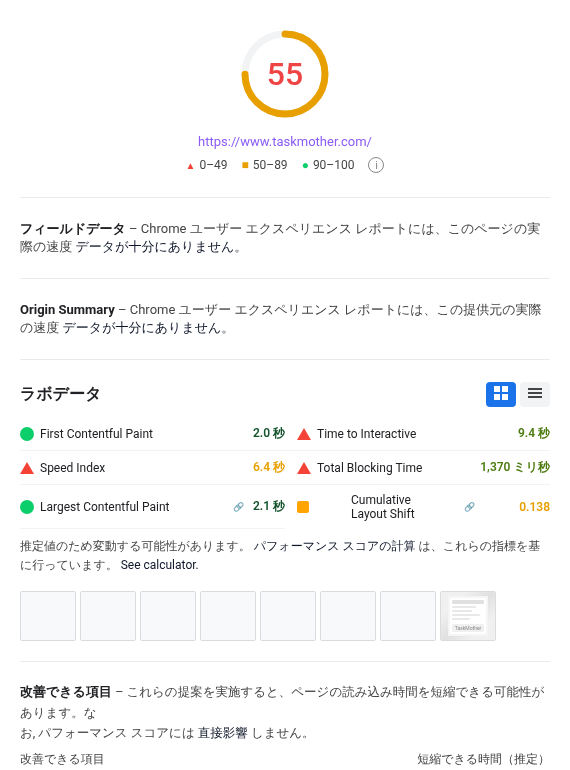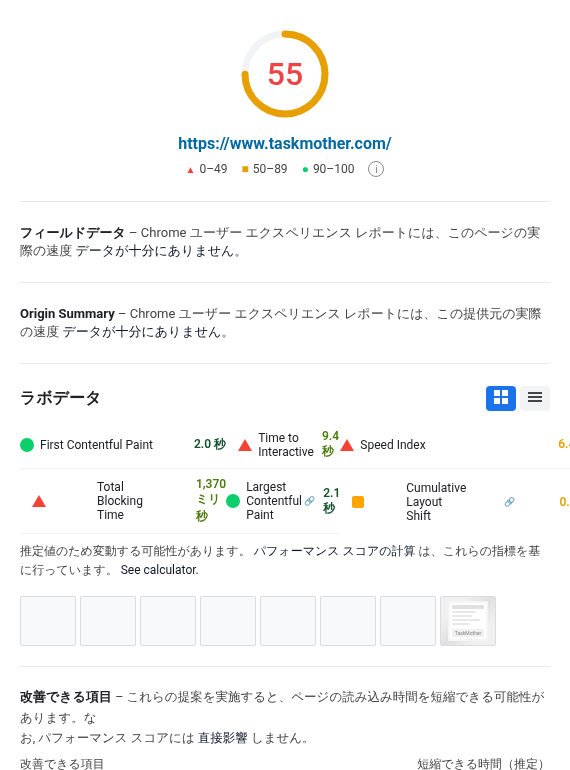--- a/index.html
+++ b/index.html
@@ -31,24 +31,24 @@
     .score-number {
       position: absolute;
       top: 50%;
       left: 50%;
       transform: translate(-50%, -50%);
       font-size: 32px;
       font-weight: 500;
       color: #ef4444;
     }
     .score-url {
-      font-size: 16px;
-      color: #0369a1;
+      font-size: 13px;
+      color: #8b5cf6;
       margin-top: 10px;
-      font-weight: 700;
+      font-weight: 400;
     }
     .score-legend {
       display: flex;
       align-items: center;
       gap: 14px;
       margin-top: 8px;
       font-size: 12px;
       color: #444;
     }
     .legend-item {
@@ -123,21 +123,21 @@
       color: #fff;
     }
     .lab-btn-inactive {
       background: #f1f3f4;
       color: #444;
     }
 
     
     .metrics-grid {
       display: grid;
-      grid-template-columns: 1fr 1fr 1fr;
+      grid-template-columns: 1fr 1fr;
       padding: 0 20px;
       gap: 0;
     }
     .metric-row {
       display: flex;
       align-items: center;
       padding: 8px 0;
       border-bottom: 1px solid #f1f3f4;
     }
     .metric-row:last-child { border-bottom: none; }
@@ -340,21 +340,21 @@
     <span class="metric-name">Time to Interactive</span>
     <span class="metric-value val-red">9.4 秒</span>
   </div>
 
   <div class="metric-row">
     <div class="indicator-orange"></div>
     <span class="metric-name">Speed Index</span>
     <span class="metric-value val-orange">6.4 秒</span>
   </div>
 
-  <div class="metric-row" style="padding-left:12px;gap:45px;">
+  <div class="metric-row" style="padding-left:12px;">
     <div class="indicator-orange"></div>
     <span class="metric-name">Total Blocking Time</span>
     <span class="metric-value val-red">1,370 ミリ秒</span>
   </div>
 
   <div class="metric-row">
     <div class="metric-indicator indicator-green"></div>
     <span class="metric-name">Largest Contentful Paint</span>
     <span style="color:#1a73e8;font-size:9px;margin-left:2px;">🔗</span>
     <span class="metric-value val-green">2.1 秒</span>

